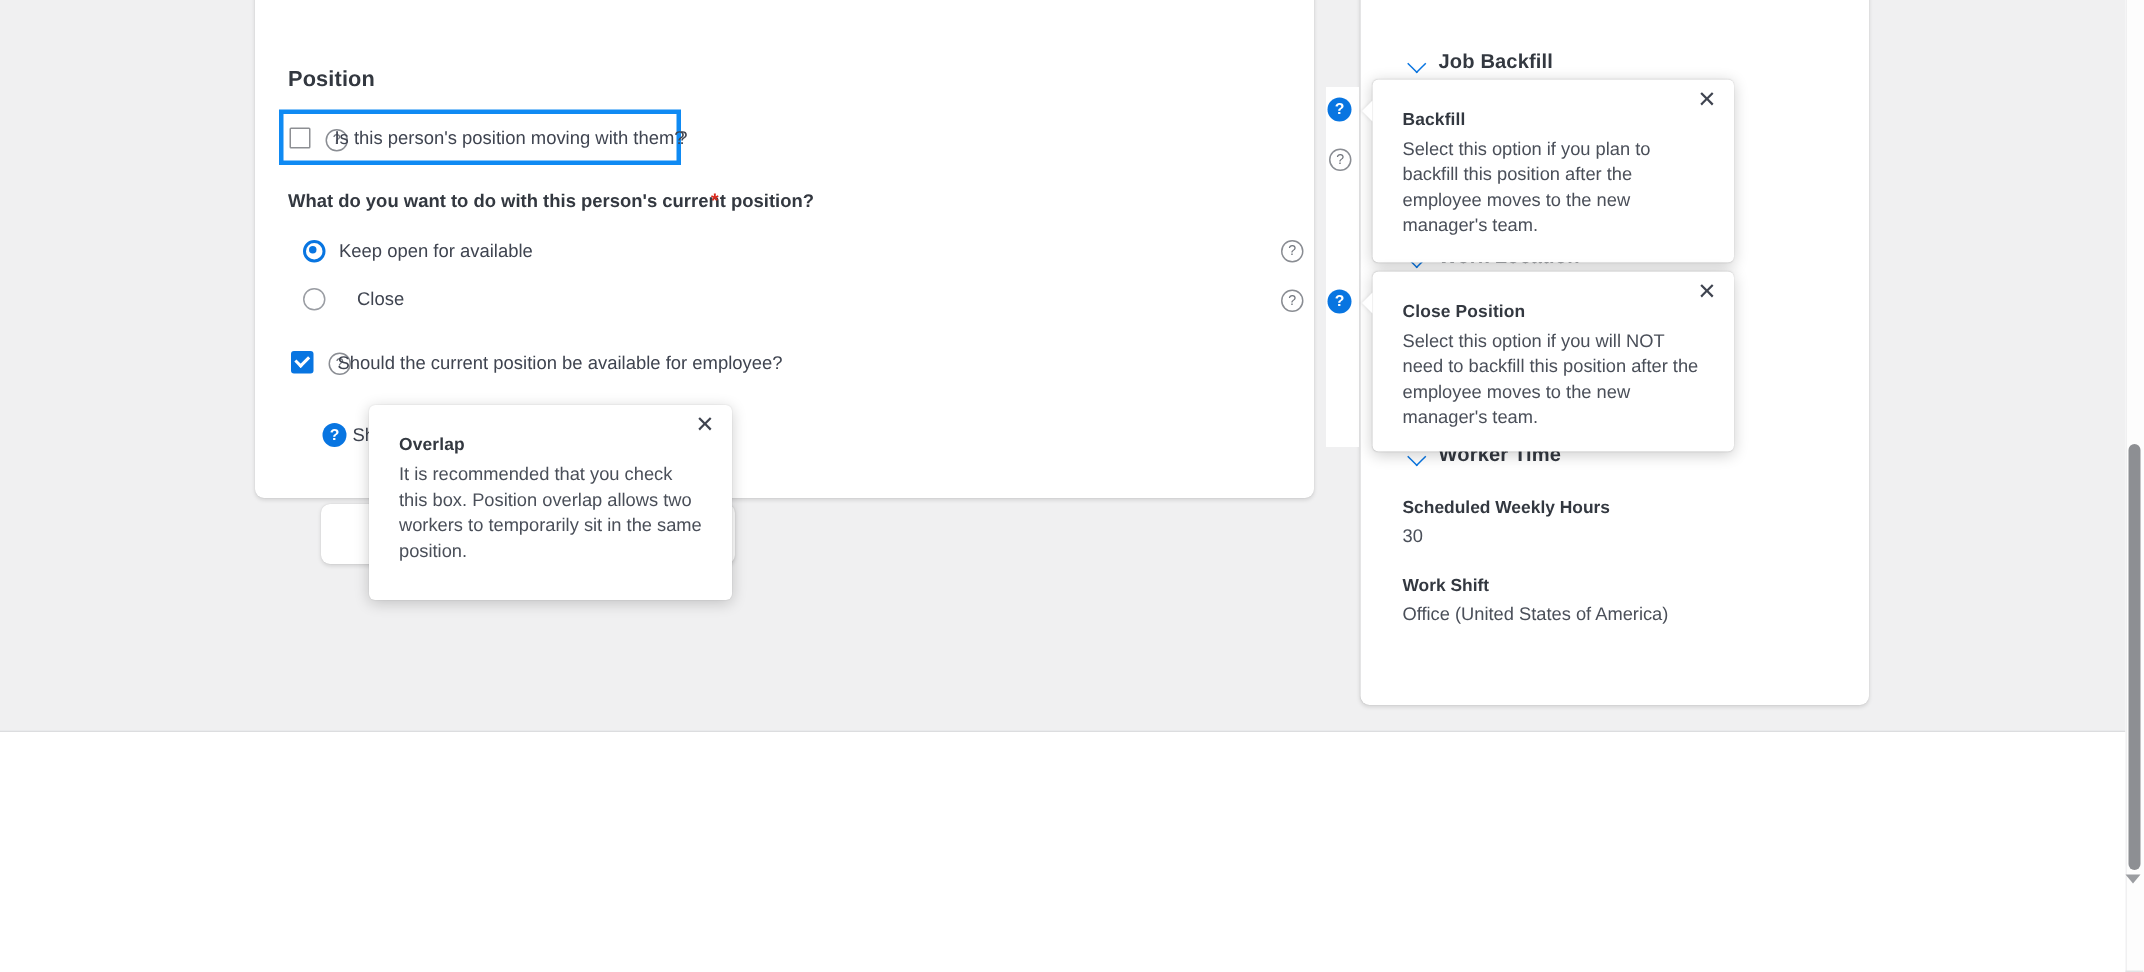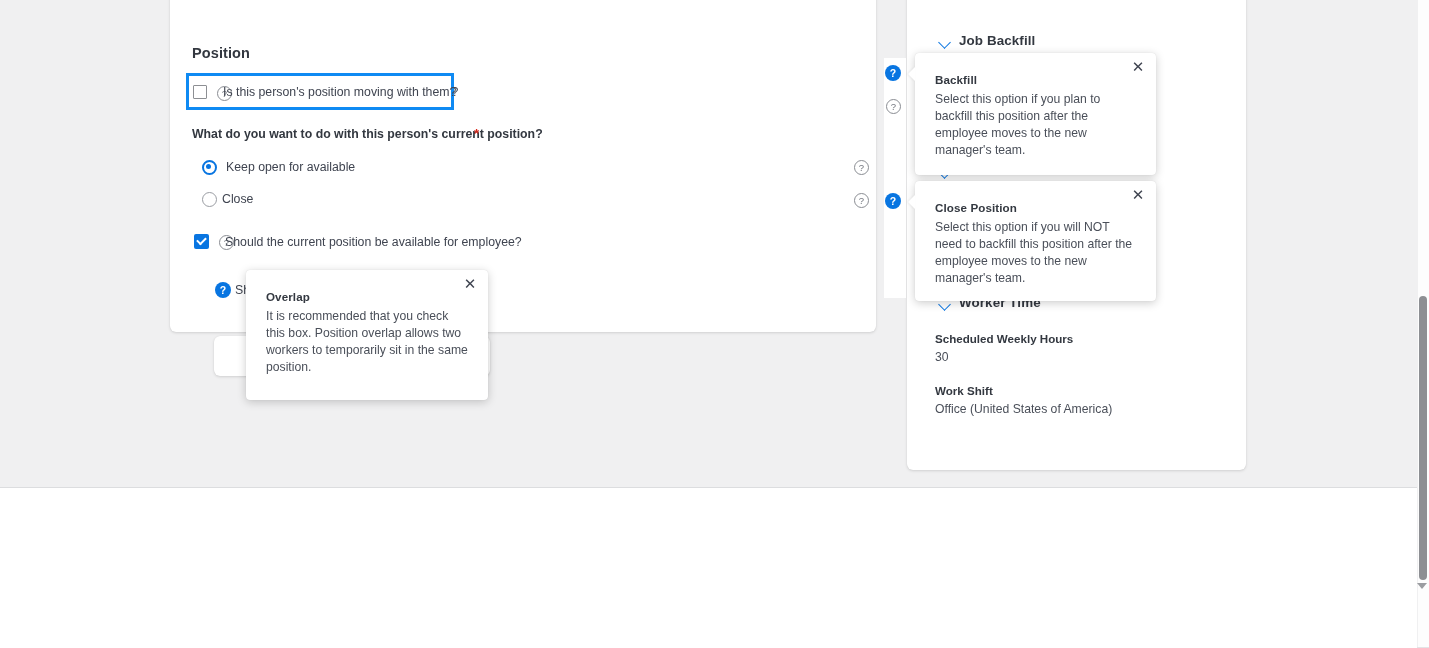--- a/index.html
+++ b/index.html
@@ -214,21 +214,21 @@
       <div class="field-label" style="left:55px; top:145px;">Is this person's position moving with them?</div>
 
       <div class="field-label-strong" style="left:22px; top:187px;">What do you want to do with this person's current position?</div>
       <span class="req-star" style="position:absolute; left:304px; top:186px;">*</span>
 
       <div class="radio-on" style="left:32px; top:220px;"></div>
       <div class="field-label" style="left:56px; top:220px;">Keep open for available</div>
       <div class="q-gray" style="left:684px; top:220px;">?</div>
 
       <div class="radio" style="left:32px; top:252px;"></div>
-      <div class="field-label" style="left:52px; top:252px;">Close</div>
+      <div class="field-label" style="left:68px; top:252px;">Close</div>
       <div class="q-gray" style="left:684px; top:253px;">?</div>
 
       <div class="cb-checked" style="left:24px; top:294px;"></div>
       <div class="q-gray" style="left:49px; top:295px;">?</div>
       <div class="field-label" style="left:55px; top:295px;">Should the current position be available for employee?</div>
     </div>
 
     <div id="focus-box"></div>
     <div class="cb-outline" style="left:193px; top:85px; z-index:10;"></div>
     <div class="q-gray" style="left:217px; top:86px; z-index:11;">?</div>

